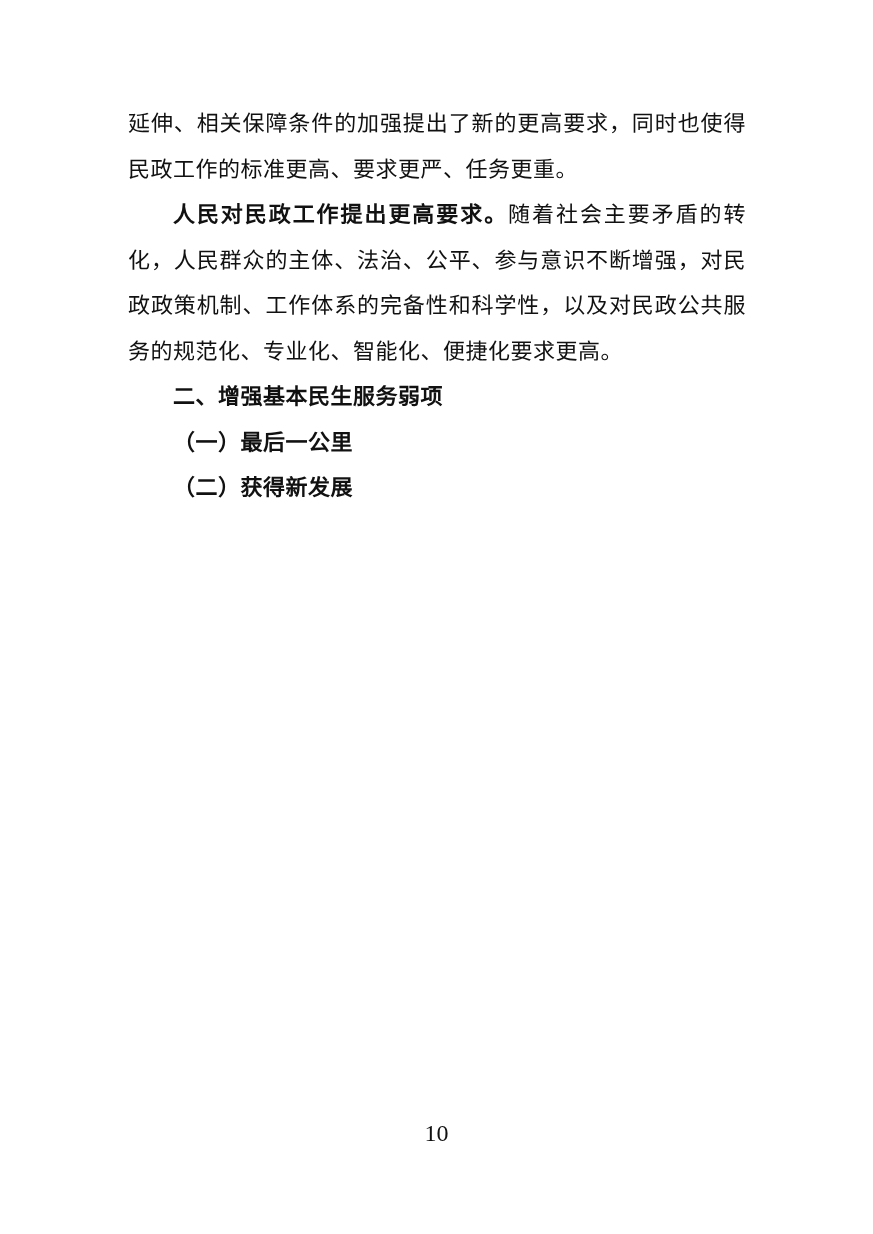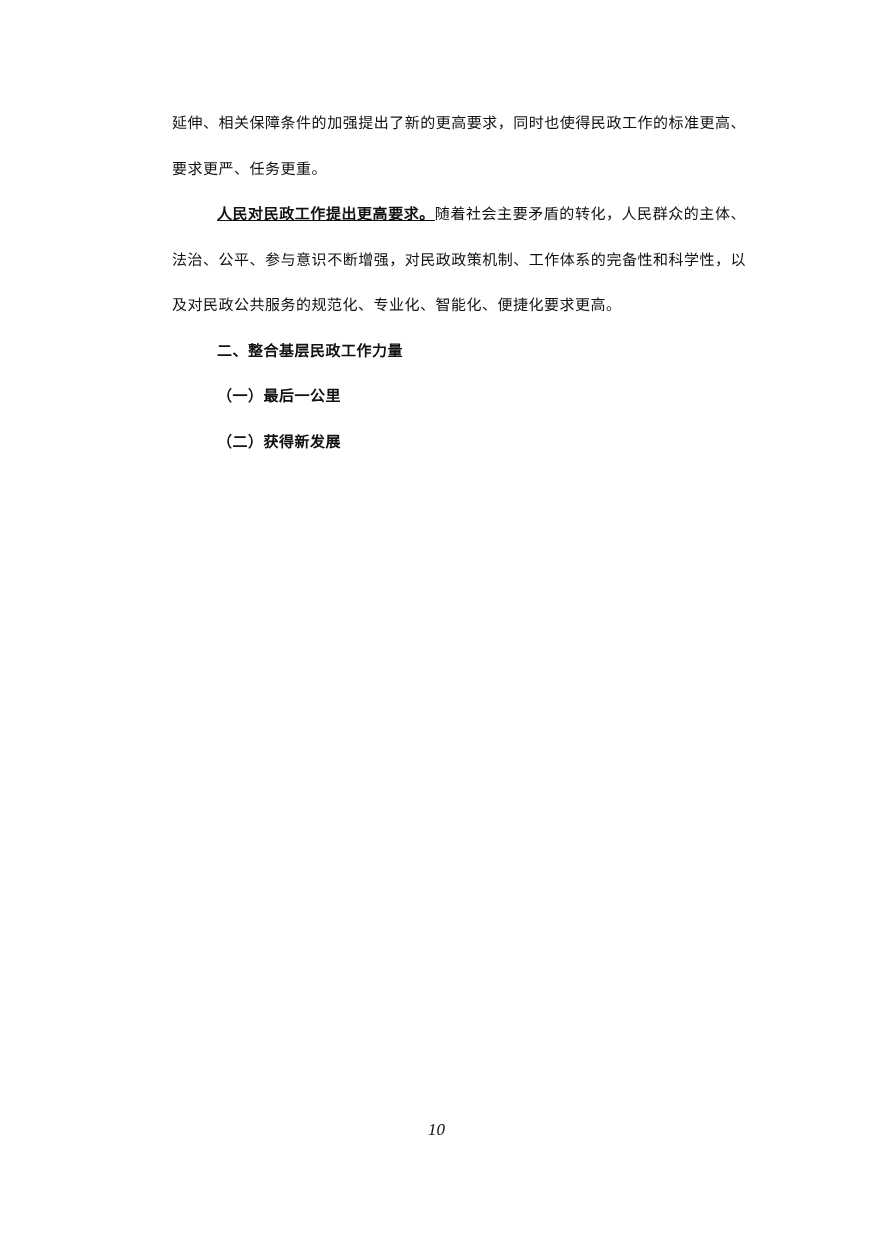--- a/index.html
+++ b/index.html
@@ -16,55 +16,53 @@
     color: #111111;
     overflow: hidden;
   }
   .content {
     position: absolute;
     left: 128px;
     top: 101px;
     width: 618px;
   }
   .content p {
-    font-size: 15px;
+    font-size: 22px;
     line-height: 45.5px;
     text-align: justify;
     text-justify: inter-ideograph;
     letter-spacing: 0.5px;
     color: #111111;
-    margin-left: 44px;
   }
   .content p.continuation { text-indent: 0; }
   .content p.body { text-indent: 45px; }
   .content p.heading1,
   .content p.heading2 {
     text-indent: 45px;
     font-weight: 700;
     text-align: left;
   }
-  .content strong { font-weight: 700; text-decoration: underline; }
+  .content strong { font-weight: 700; }
   .page-footer {
     position: absolute;
     left: 0;
     top: 1120px;
     width: 100%;
     text-align: center;
-    font-size: 17px;
+    font-size: 24px;
     color: #111111;
     font-family: "Liberation Serif", "DejaVu Serif", serif;
-    font-style: italic;
   }
 </style>
 </head>
 <body>
 
 <div class="page">
   <div class="content">
 
   <p class="continuation">延伸、相关保障条件的加强提出了新的更高要求，同时也使得民政工作的标准更高、要求更严、任务更重。</p>
       <p class="body"><strong>人民对民政工作提出更高要求。</strong>随着社会主要矛盾的转化，人民群众的主体、法治、公平、参与意识不断增强，对民政政策机制、工作体系的完备性和科学性，以及对民政公共服务的规范化、专业化、智能化、便捷化要求更高。</p>
-      <p class="heading1">二、整合基层民政工作力量</p>
+      <p class="heading1">二、增强基本民生服务弱项</p>
       <p class="heading2">（一）最后一公里</p>
       <p class="heading2">（二）获得新发展</p>
     </div>
   <div class="page-footer">10</div>
 </div>
 
 </body></html>

